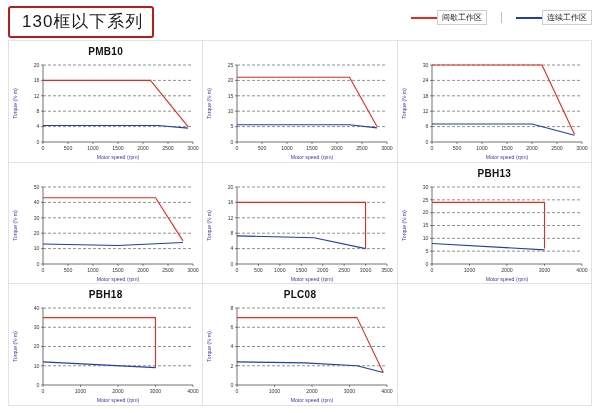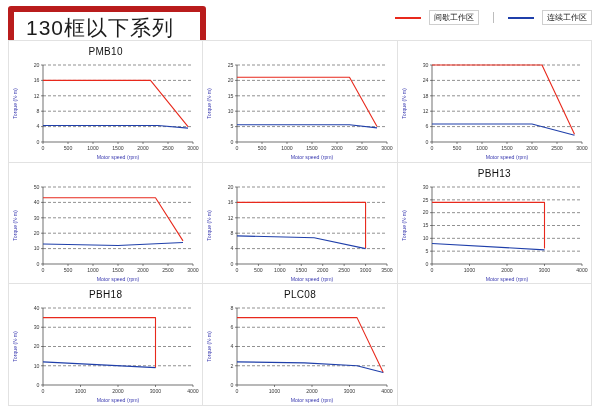--- a/index.html
+++ b/index.html
@@ -8,35 +8,35 @@
     background:#ffffff;
     font-family:"Liberation Sans", sans-serif;
     color:#111;
     overflow:hidden;
   }
   #root{position:relative;width:600px;height:413px;}
 
   
   .title-box{
     position:absolute;left:8px;top:6px;
-    border:6px solid #b91c1c;
+    border:2px solid #b91c1c;
     border-radius:3px;
-    padding:5px 26px 6px 12px;
-    font-size:21px;
+    padding:5px 9px 6px 12px;
+    font-size:17px;
     letter-spacing:1px;
     color:#1b1b1b;
     background:#fff;
     line-height:1;
   }
   .legend{
     position:absolute;right:8px;top:10px;
     display:flex;align-items:center;gap:14px;
     font-size:8px;
   }
-  .legend .item{display:flex;align-items:center;gap:8px;}
+  .legend .item{display:flex;align-items:center;gap:0;}
   .legend .swatch{display:block;width:26px;height:2px;}
   .legend .lbl{
     border:1px solid #cfcfcf;
     padding:1px 4px;
     color:#222;
     font-size:8px;
     background:#fff;
     white-space:nowrap;
   }
   .legend .sep{width:1px;height:11px;background:#bdbdbd;}
@@ -57,21 +57,21 @@
     border-bottom:1px solid #e2e2e2;
     box-sizing:border-box;
     position:relative;
     background:#fff;
   }
   .cell.empty{background:#fff;}
   .chart-title{
     position:absolute;top:5px;left:0;right:0;
     text-align:center;
     font-size:10px;
-    font-weight:normal;
+    font-weight:bold;
     color:#111;
     letter-spacing:.3px;
   }
   .chart-svg{position:absolute;left:0;top:16px;}
   text{font-family:"Liberation Sans", sans-serif;}
   .tick{font-size:5.2px;fill:#3a3a3a;}
   .axlabel{font-size:5.2px;fill:#3b3bb0;}
 </style>
 </head>
 <body>

